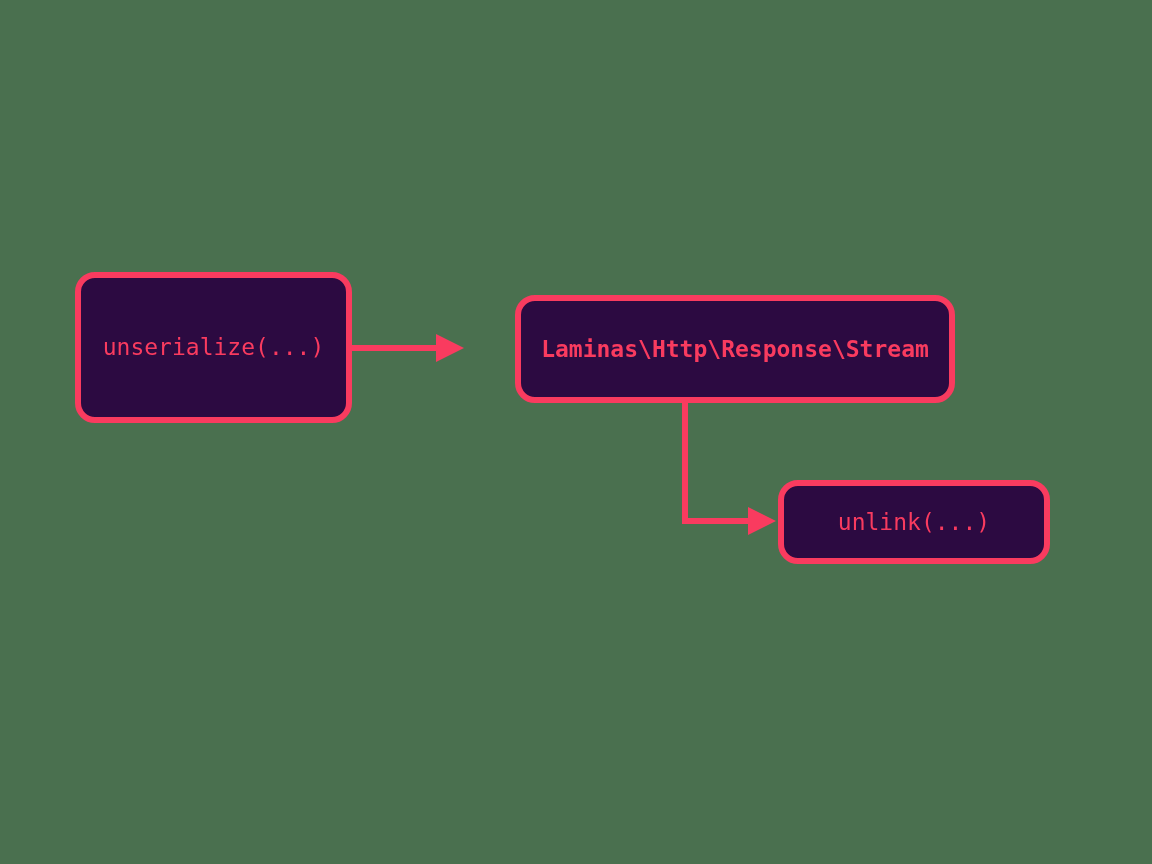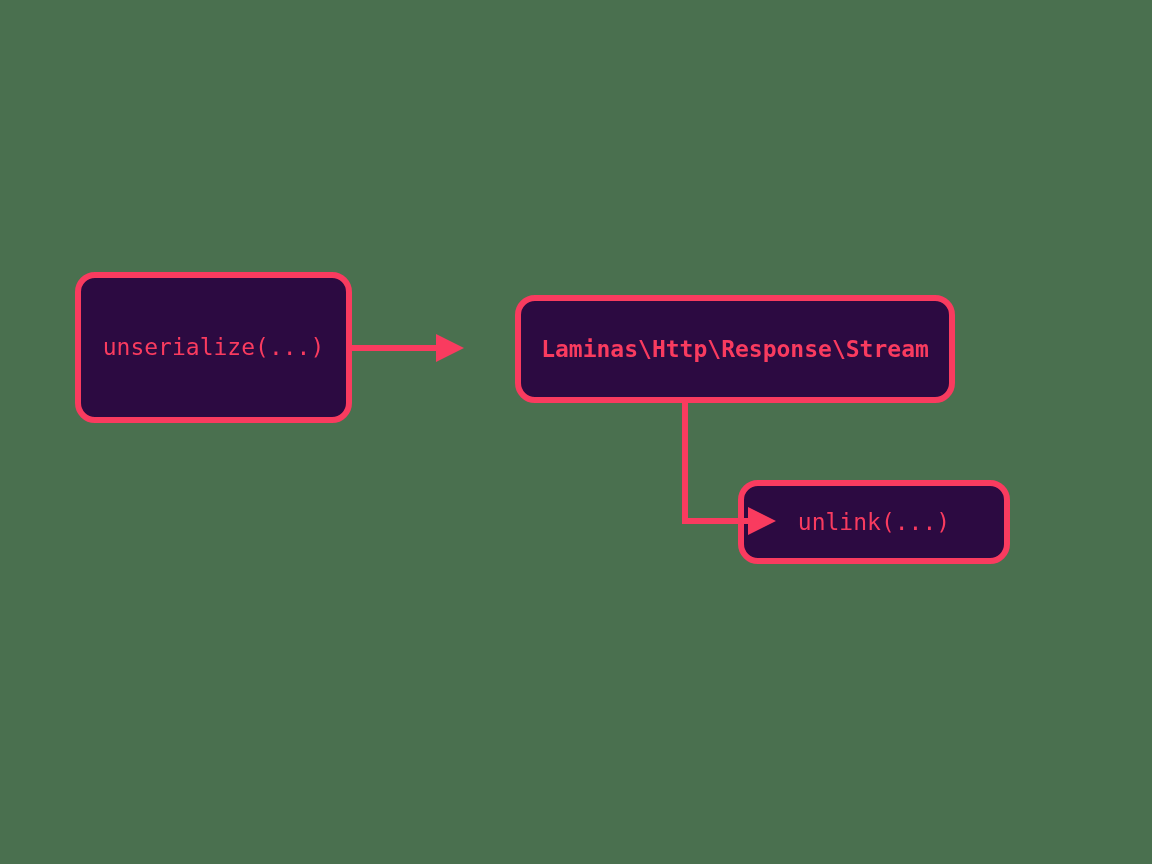--- a/index.html
+++ b/index.html
@@ -39,21 +39,21 @@
     font-size: 23px;
     line-height: 1.42;
     color: var(--accent);
     white-space: pre;
   }
   .code.bold {
     font-weight: bold;
   }
   #node-unserialize { left: 75px;  top: 272px; width: 277px; height: 151px; }
   #node-stream      { left: 468px; top: 295px; width: 440px; height: 108px; margin-left: 47px; }
-  #node-unlink      { left: 738px; top: 480px; width: 272px; height: 84px; }
+  #node-unlink      { left: 778px; top: 480px; width: 272px; height: 84px; }
 
   .seg {
     position: absolute;
     background: var(--accent);
   }
   .arrowhead {
     position: absolute;
     width: 0;
     height: 0;
     border-top: 14px solid transparent;

